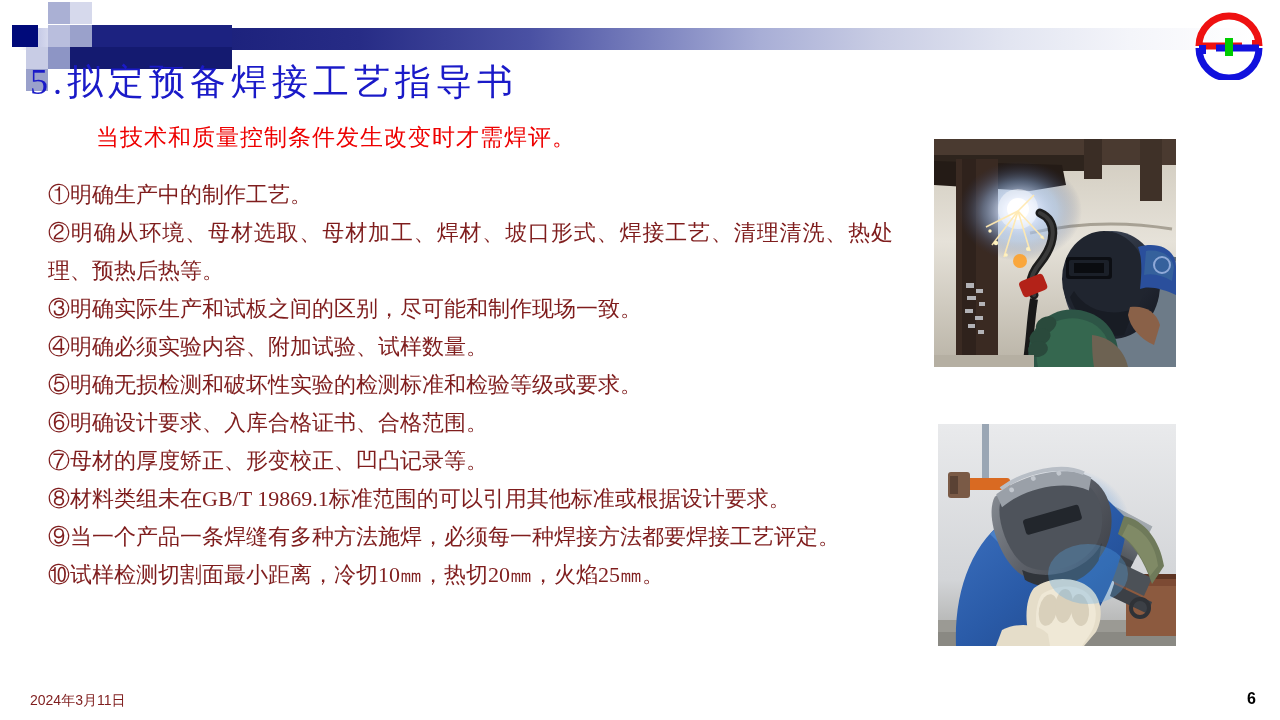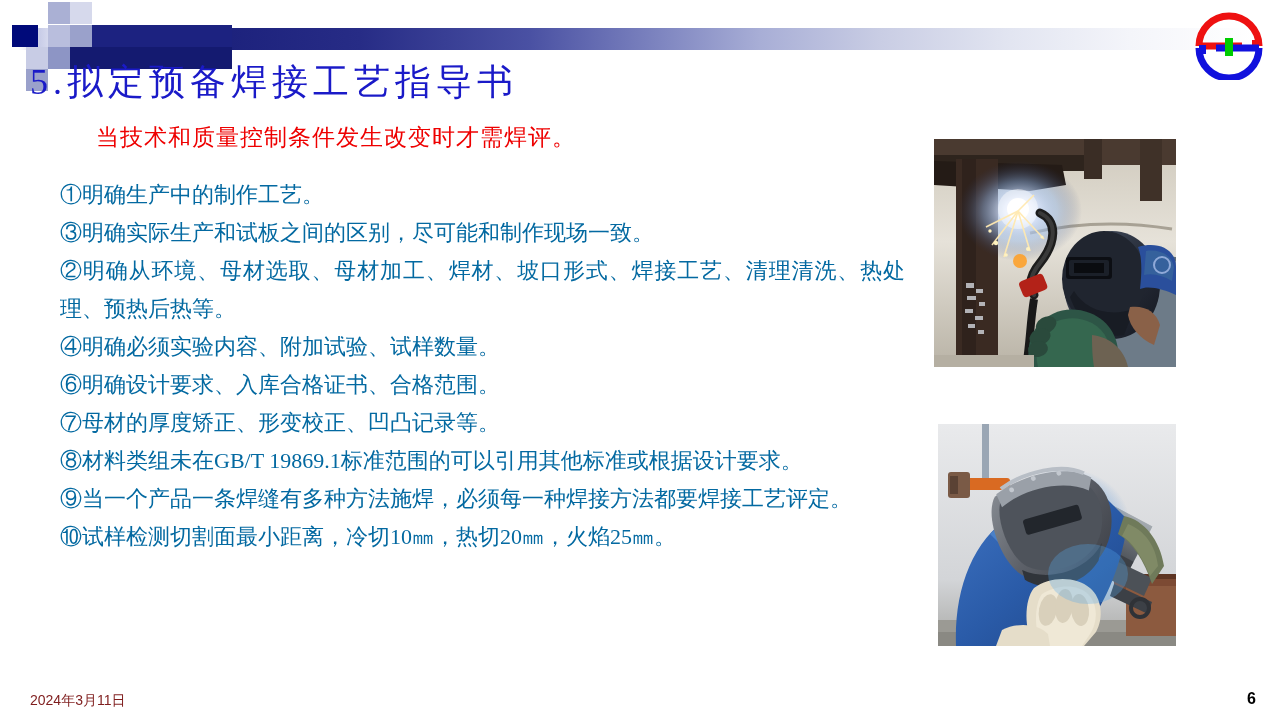--- a/index.html
+++ b/index.html
@@ -90,24 +90,24 @@
     font-size: 23px;
     color: #ee0000;
     letter-spacing: 1px;
     white-space: nowrap;
     line-height: 1.2;
   }
 
   
   .body-list {
     position: absolute;
-    left: 60px;
+    left: 48px;
     top: 176px;
     width: 845px;
-    color: #0369a1;
+    color: #7f1d1d;
     font-size: 22px;
     line-height: 38px;
   }
   .body-list .item {
     margin: 0;
     text-align: justify;
     text-justify: inter-ideograph;
   }
 
   
@@ -170,23 +170,24 @@
     <rect x="33" y="30" width="8" height="18" fill="#00cc00"></rect>
   </svg>
 </div>
 
 <div class="title">5.拟定预备焊接工艺指导书</div>
 
 <div class="subtitle">当技术和质量控制条件发生改变时才需焊评。</div>
 
 <div class="body-list">
   <p class="item">①明确生产中的制作工艺。</p>
+  <p class="item">②明确从环境、母材选取、母材加工、焊材、坡口形式、焊接工艺、清理清洗、热处理、预热后热等。</p>
   <p class="item">③明确实际生产和试板之间的区别，尽可能和制作现场一致。</p>
-  <p class="item">②明确从环境、母材选取、母材加工、焊材、坡口形式、焊接工艺、清理清洗、热处理、预热后热等。</p>
   <p class="item">④明确必须实验内容、附加试验、试样数量。</p>
+  <p class="item">⑤明确无损检测和破坏性实验的检测标准和检验等级或要求。</p>
   <p class="item">⑥明确设计要求、入库合格证书、合格范围。</p>
   <p class="item">⑦母材的厚度矫正、形变校正、凹凸记录等。</p>
   <p class="item">⑧材料类组未在GB/T 19869.1标准范围的可以引用其他标准或根据设计要求。</p>
   <p class="item">⑨当一个产品一条焊缝有多种方法施焊，必须每一种焊接方法都要焊接工艺评定。</p>
   <p class="item">⑩试样检测切割面最小距离，冷切10㎜，热切20㎜，火焰25㎜。</p>
 </div>
 
 <div class="photo photo-1">
   <svg viewBox="0 0 242 228" xmlns="http://www.w3.org/2000/svg" preserveAspectRatio="none">
     <defs>

